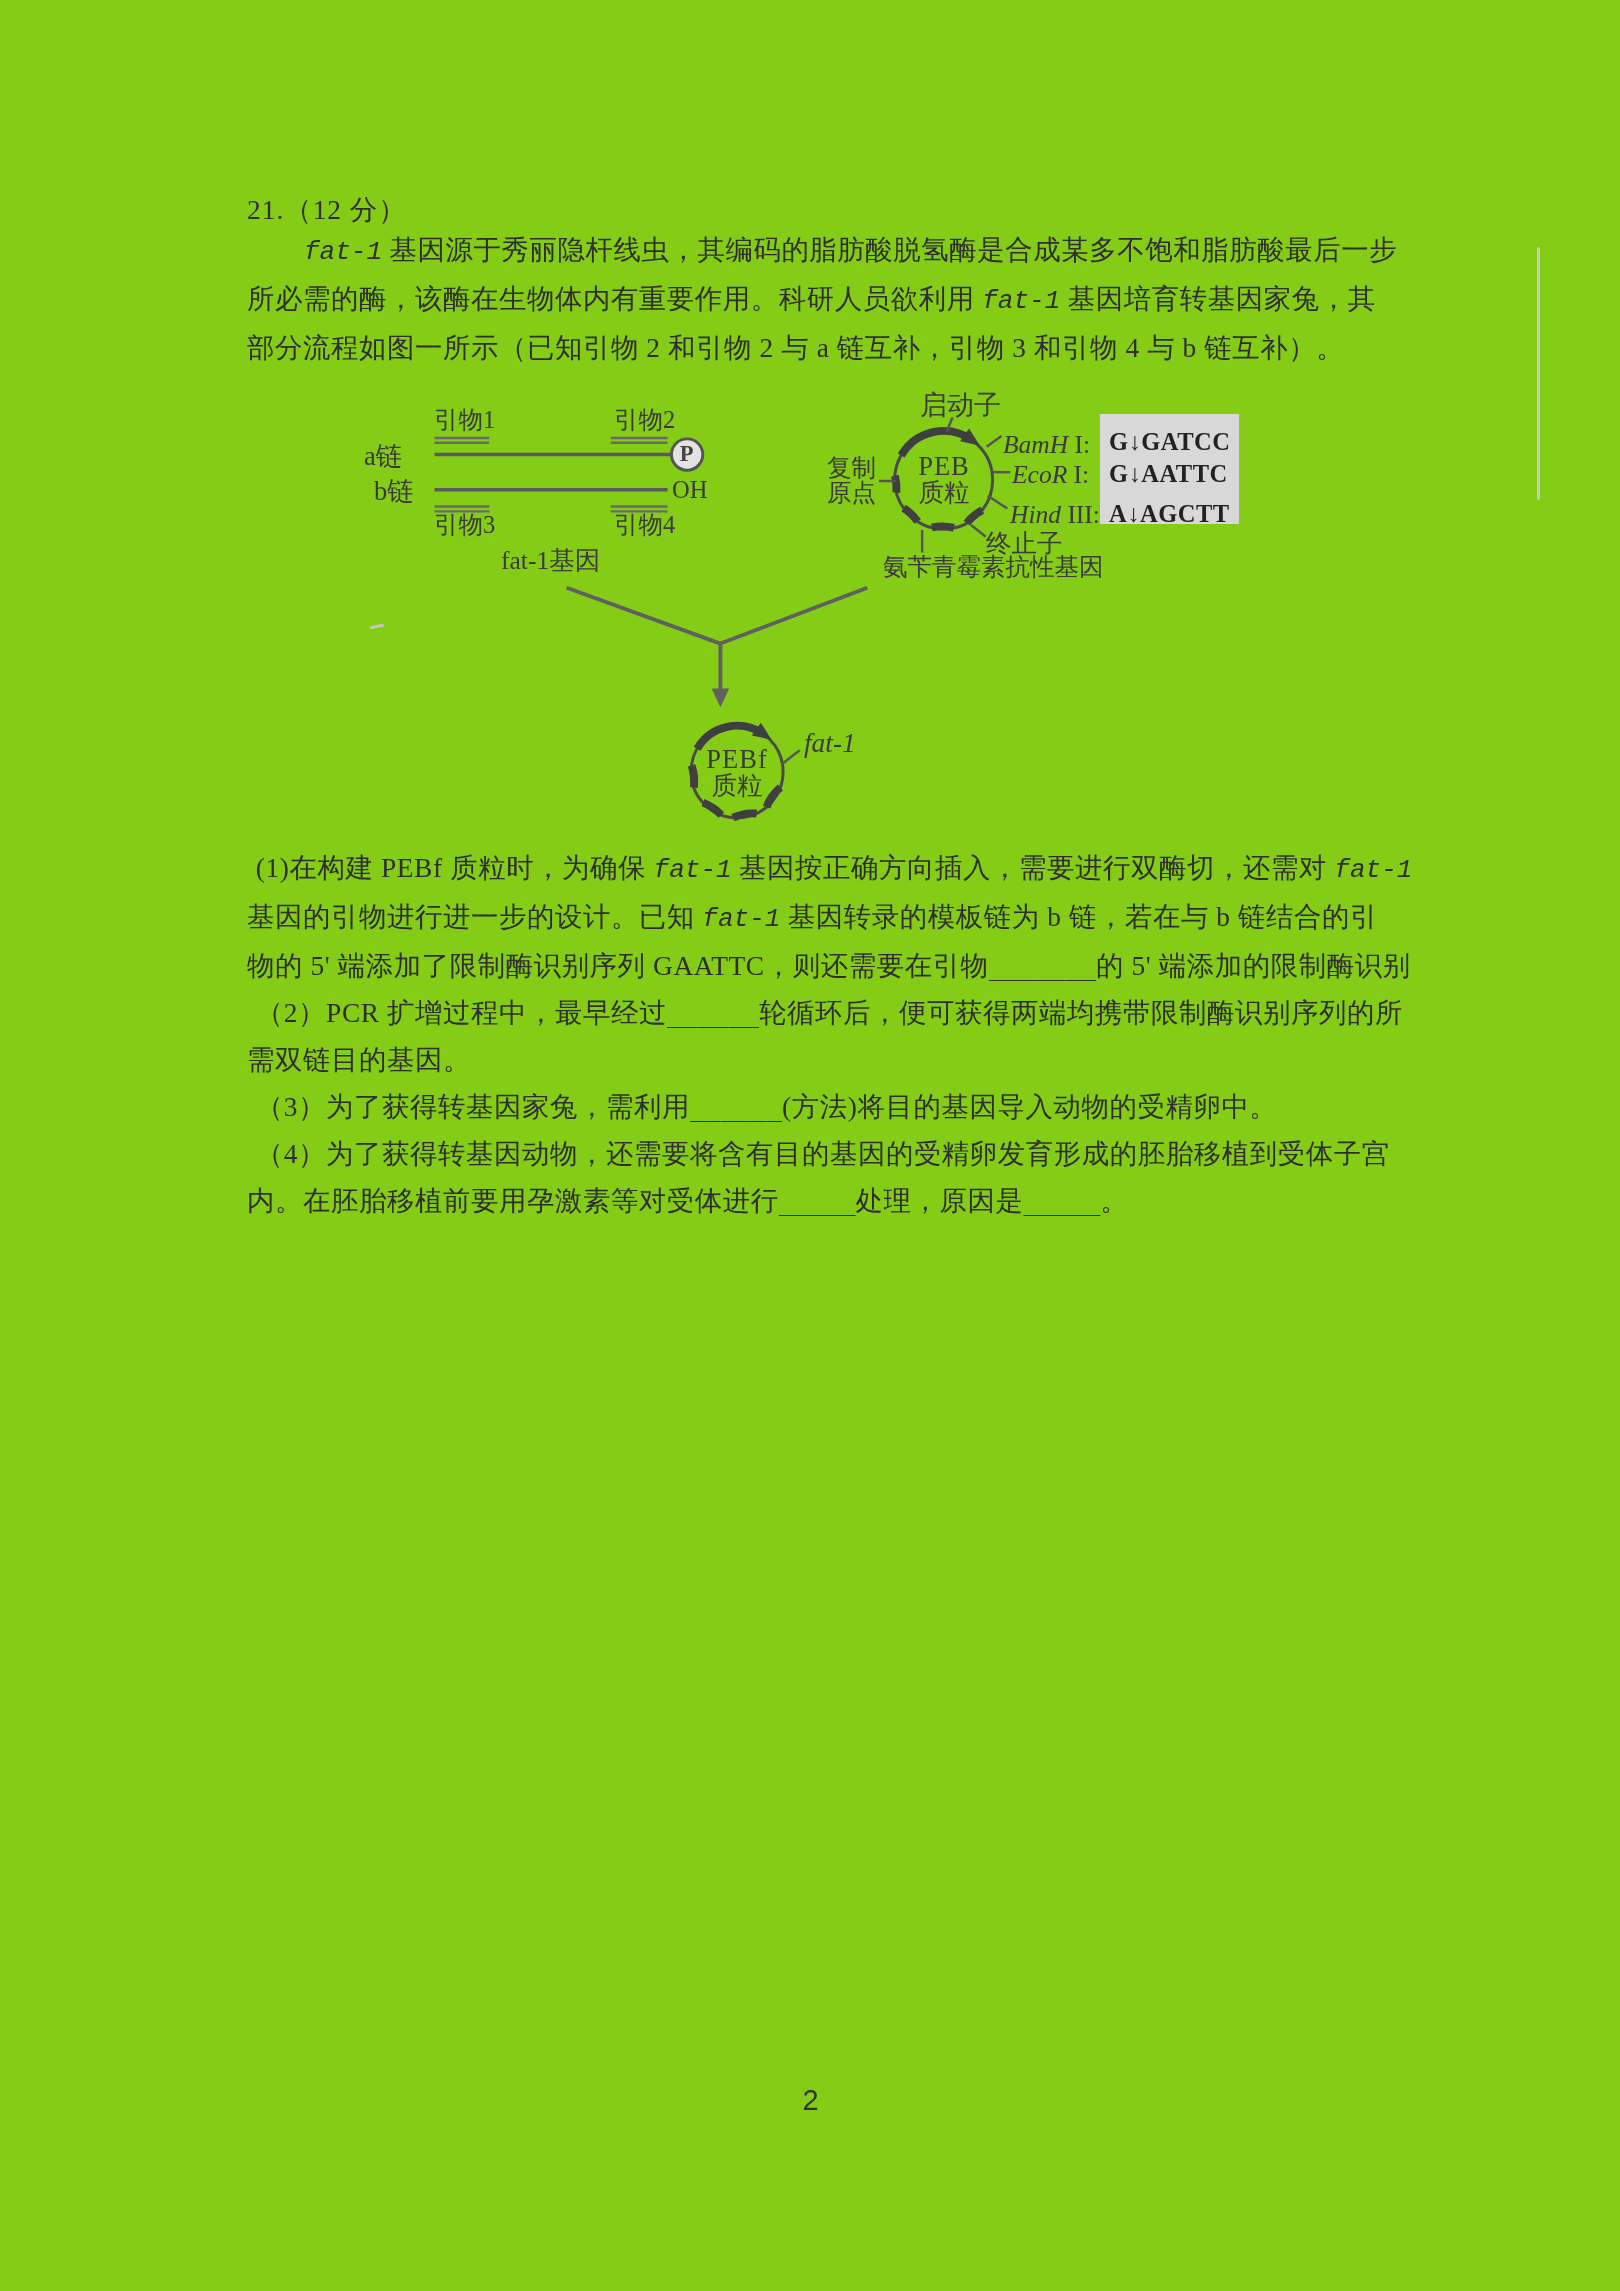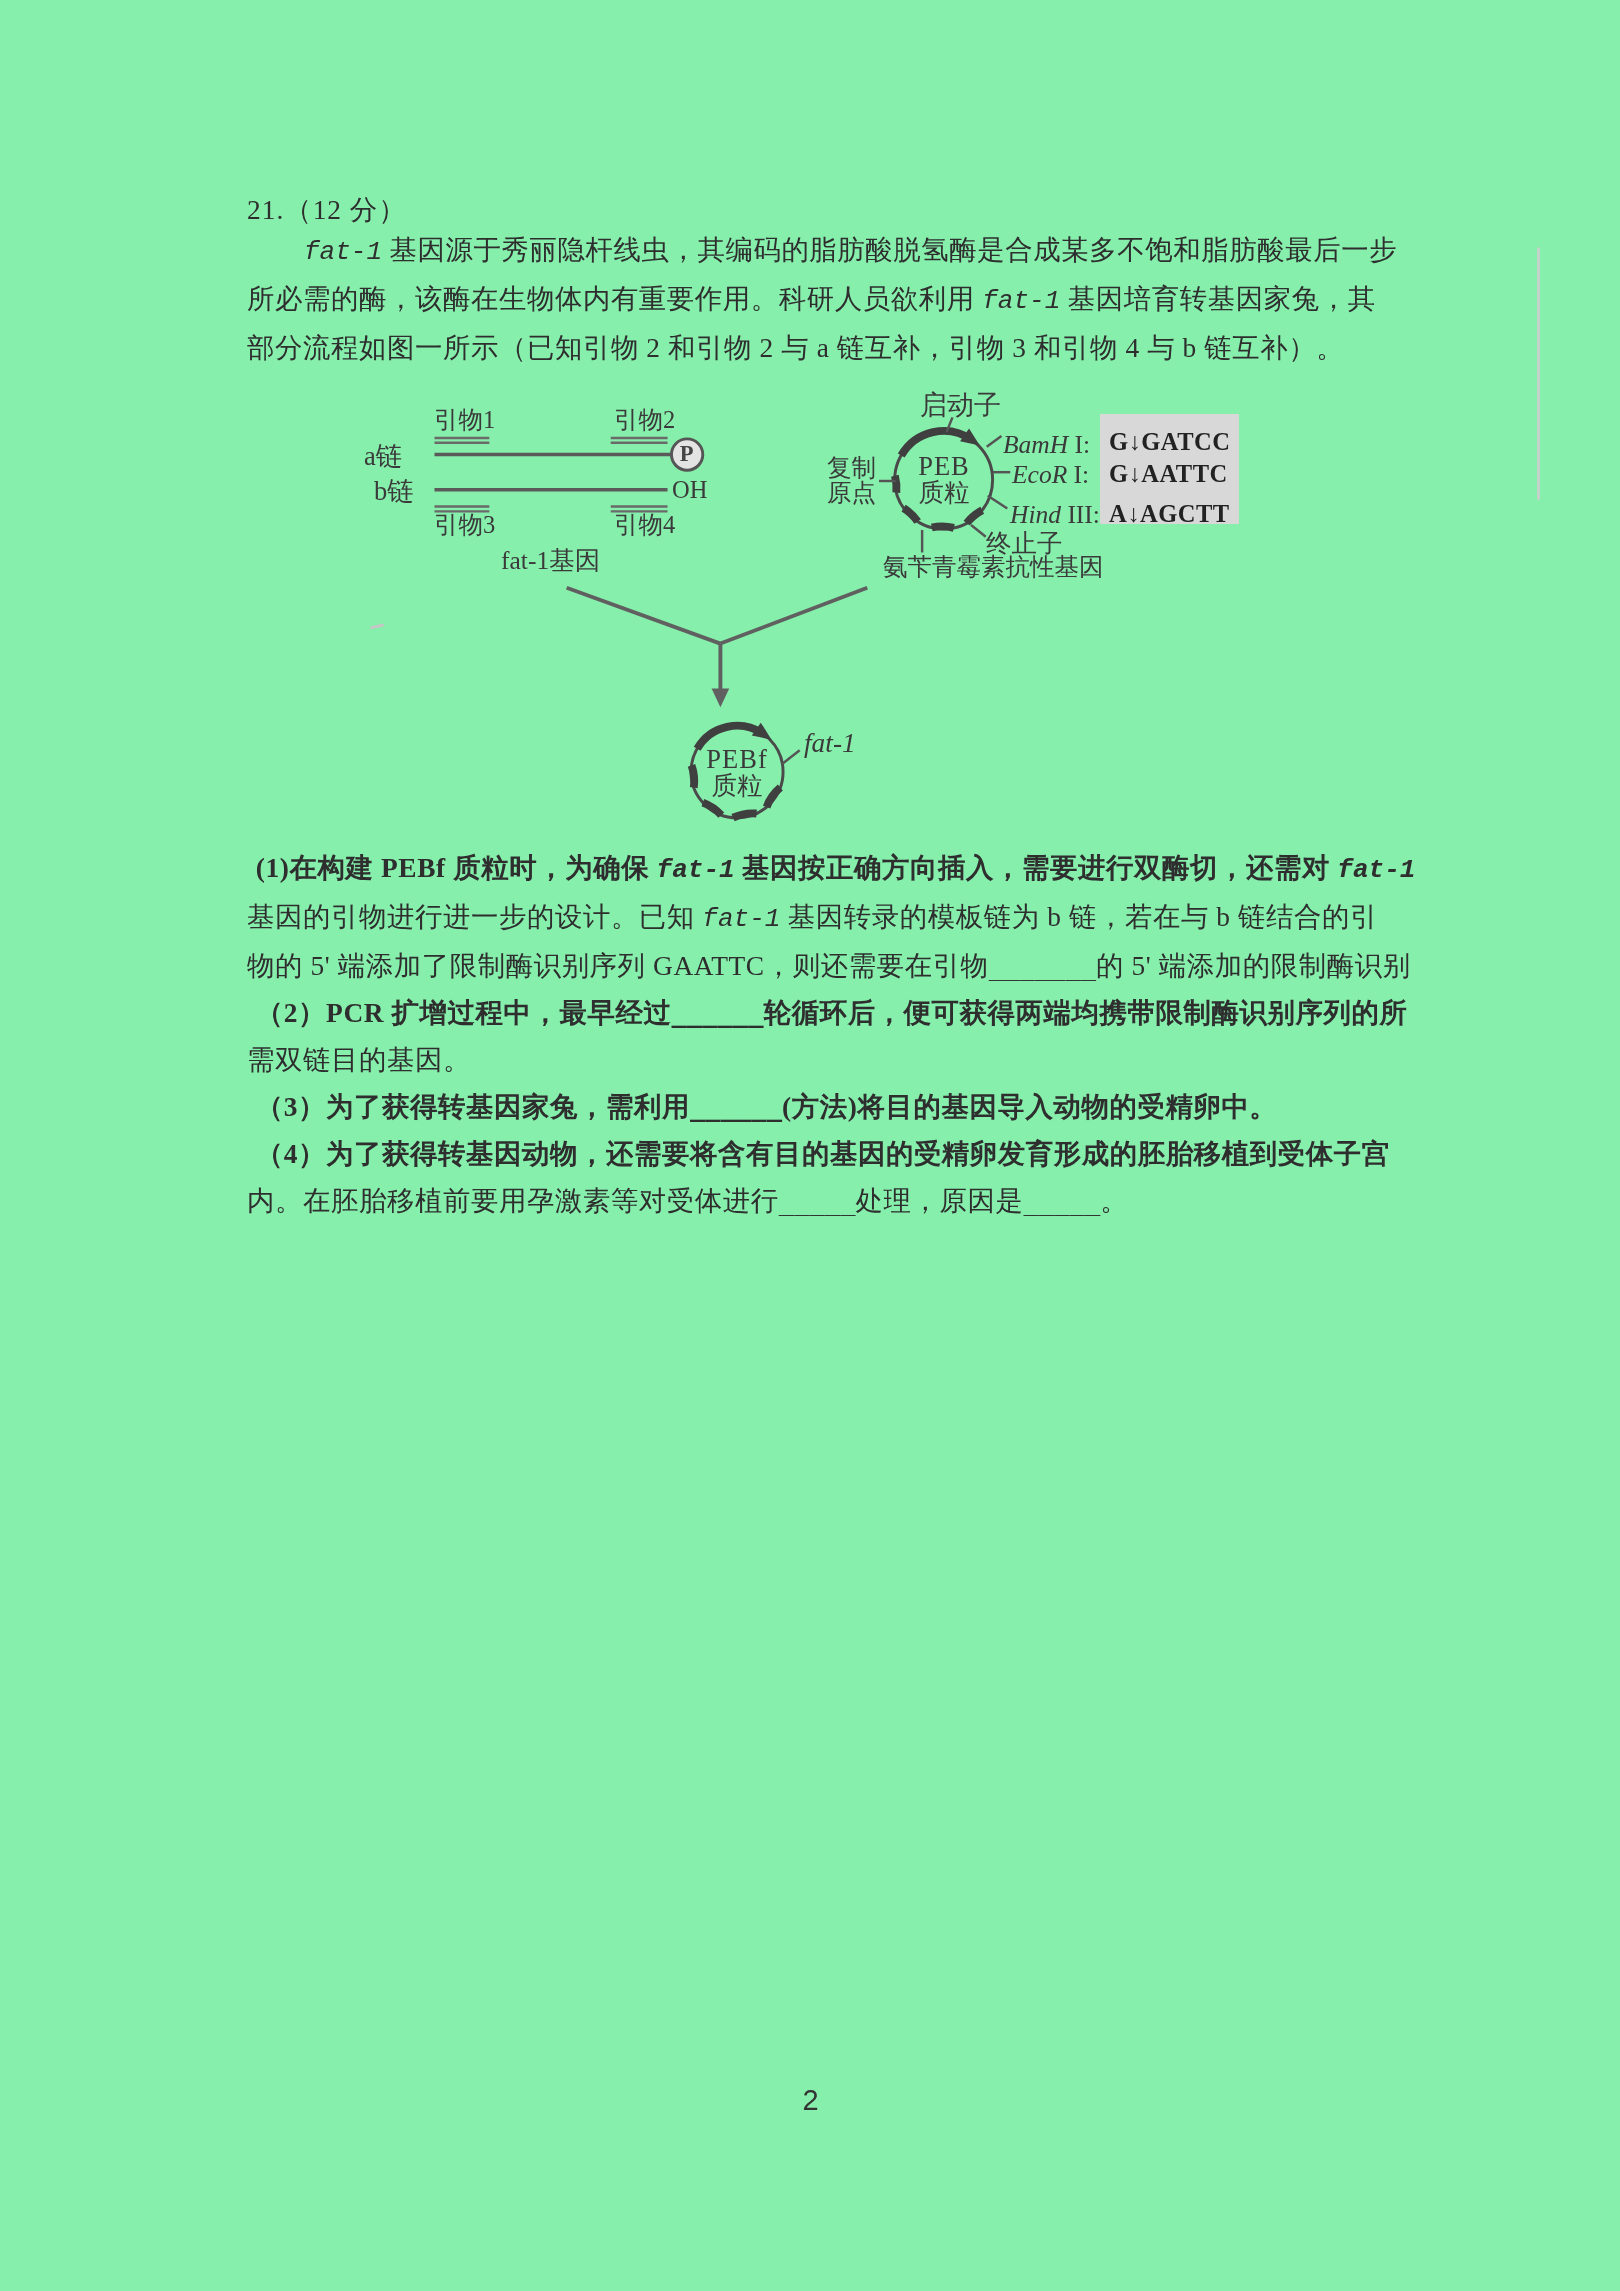--- a/index.html
+++ b/index.html
@@ -1,37 +1,37 @@
 <!DOCTYPE html>
 <html><head>
 <meta charset="utf-8">
 <style>
   html,body{margin:0;padding:0;background:#9a9a9a;}
   .page{
     position:relative;
     width:1620px;height:2292px;
-    background:#86efac;
+    background:#84cc16;
     margin:0 auto;
     font-family:"Liberation Serif","DejaVu Serif",serif;
     color:#2e2e2e;
     overflow:hidden;
   }
   
   .qtitle{
     position:absolute;left:247px;top:192px;
     font-size:27.4px;letter-spacing:1px;white-space:nowrap;
   }
   .intro{position:absolute;left:247px;top:227px;}
   .questions{position:absolute;left:247px;top:845px;}
   .tline{
     line-height:47px;font-size:27.4px;letter-spacing:0.6px;
     white-space:nowrap;
   }
   .intro .tline:first-child{text-indent:57px;}
-  .qblock .tline:first-child{padding-left:8.8px;font-weight:bold;}
+  .qblock .tline:first-child{padding-left:8.8px;}
   .gene{
     font-family:"Liberation Mono","DejaVu Sans Mono",monospace;
     font-style:italic;font-size:0.95em;letter-spacing:0;
   }
   .blank{
     font-family:"DejaVu Sans Mono","Liberation Mono",monospace;
     letter-spacing:0;font-size:25.5px;color:#2e2e2e;
   }
   
   .diagram{position:absolute;left:0;top:387px;width:1620px;height:470px;}

